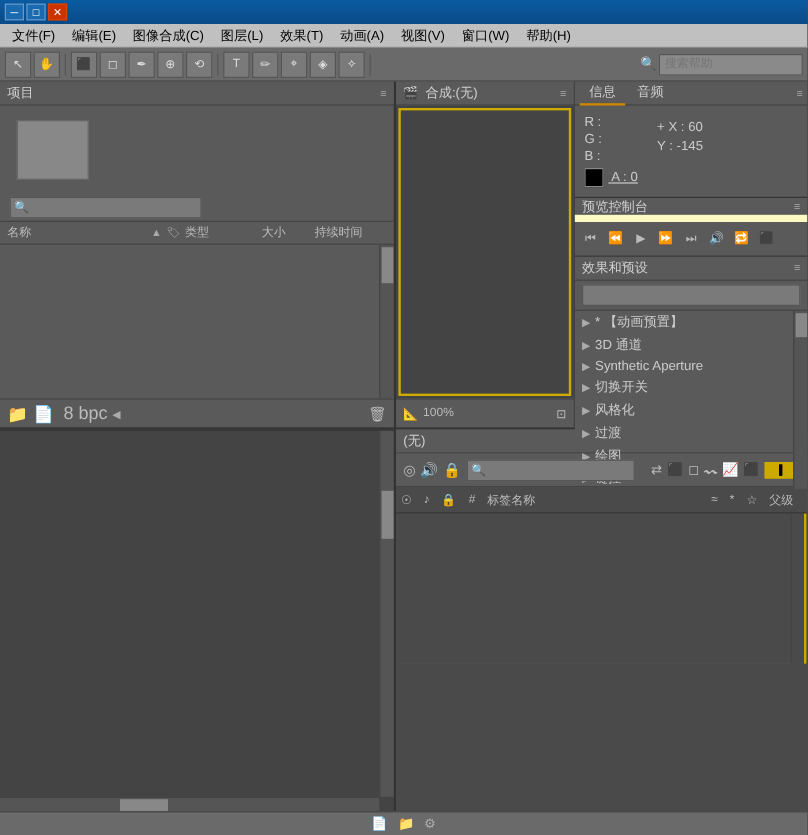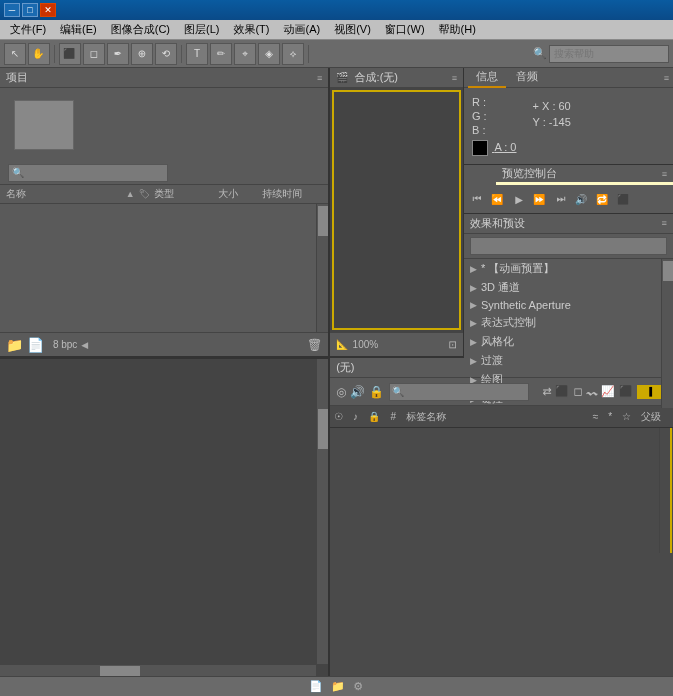--- a/index.html
+++ b/index.html
@@ -189,21 +189,21 @@
     #project-footer {
       height: 24px;
       background: #5a5a5a;
       border-top: 1px solid #444;
       display: flex;
       align-items: center;
       padding: 0 6px;
       gap: 4px;
     }
     .bpc-label {
-      font-size: 10px;
+      font-size: 15px;
       color: #bbb;
       margin-left: 4px;
     }
     #comp-header {
       background: #5a5a5a;
       height: 20px;
       display: flex;
       align-items: center;
       padding: 0 6px;
       border-bottom: 1px solid #444;
@@ -444,21 +444,21 @@
 
     #comp-view-panel {
       flex: 1;
       background: #5a5a5a;
       display: flex;
       flex-direction: column;
       border-right: 1px solid #333;
     }
 
     #right-side-panel {
-      width: 209px;
+      width: 194px;
       display: flex;
       flex-direction: column;
     }
 
     #info-audio-panel {
       height: 120px;
       background: #5a5a5a;
       border-bottom: 1px solid #333;
     }
 
@@ -638,21 +638,21 @@
                 </div>
                 <div>
                   <span>Y : -145</span>
                 </div>
               </div>
             </div>
           </div>
         </div>
 
         <div id="preview-ctrl-panel">
-          <div id="preview-header" style="height:20px;display:flex;align-items:center;padding:0 6px;border-bottom:3px solid #fef9c3;justify-content:space-between;margin-left:32px;">
+          <div id="preview-header" style="height:20px;display:flex;align-items:center;padding:0 6px;border-bottom:6px solid #fef9c3;justify-content:space-between;">
             <span style="font-size:11px;color:#d0d0d0;">预览控制台</span>
             <span style="font-size:9px;color:#aaa;">≡</span>
           </div>
           <div id="preview-controls" style="height:28px;display:flex;align-items:center;padding:0 4px;gap:3px;">
             <span class="prev-btn">⏮</span>
             <span class="prev-btn">⏪</span>
             <span class="prev-btn">▶</span>
             <span class="prev-btn">⏩</span>
             <span class="prev-btn">⏭</span>
             <span class="prev-btn">🔊</span>
@@ -677,21 +677,21 @@
             <div class="effect-item">
               <span class="effect-arrow">▶</span>
               <span>3D 通道</span>
             </div>
             <div class="effect-item">
               <span class="effect-arrow">▶</span>
               <span>Synthetic Aperture</span>
             </div>
             <div class="effect-item">
               <span class="effect-arrow">▶</span>
-              <span>表达式控制</span>
+              <span>切换开关</span>
             </div>
             <div class="effect-item">
               <span class="effect-arrow">▶</span>
               <span>风格化</span>
             </div>
             <div class="effect-item">
               <span class="effect-arrow">▶</span>
               <span>过渡</span>
             </div>
             <div class="effect-item">

